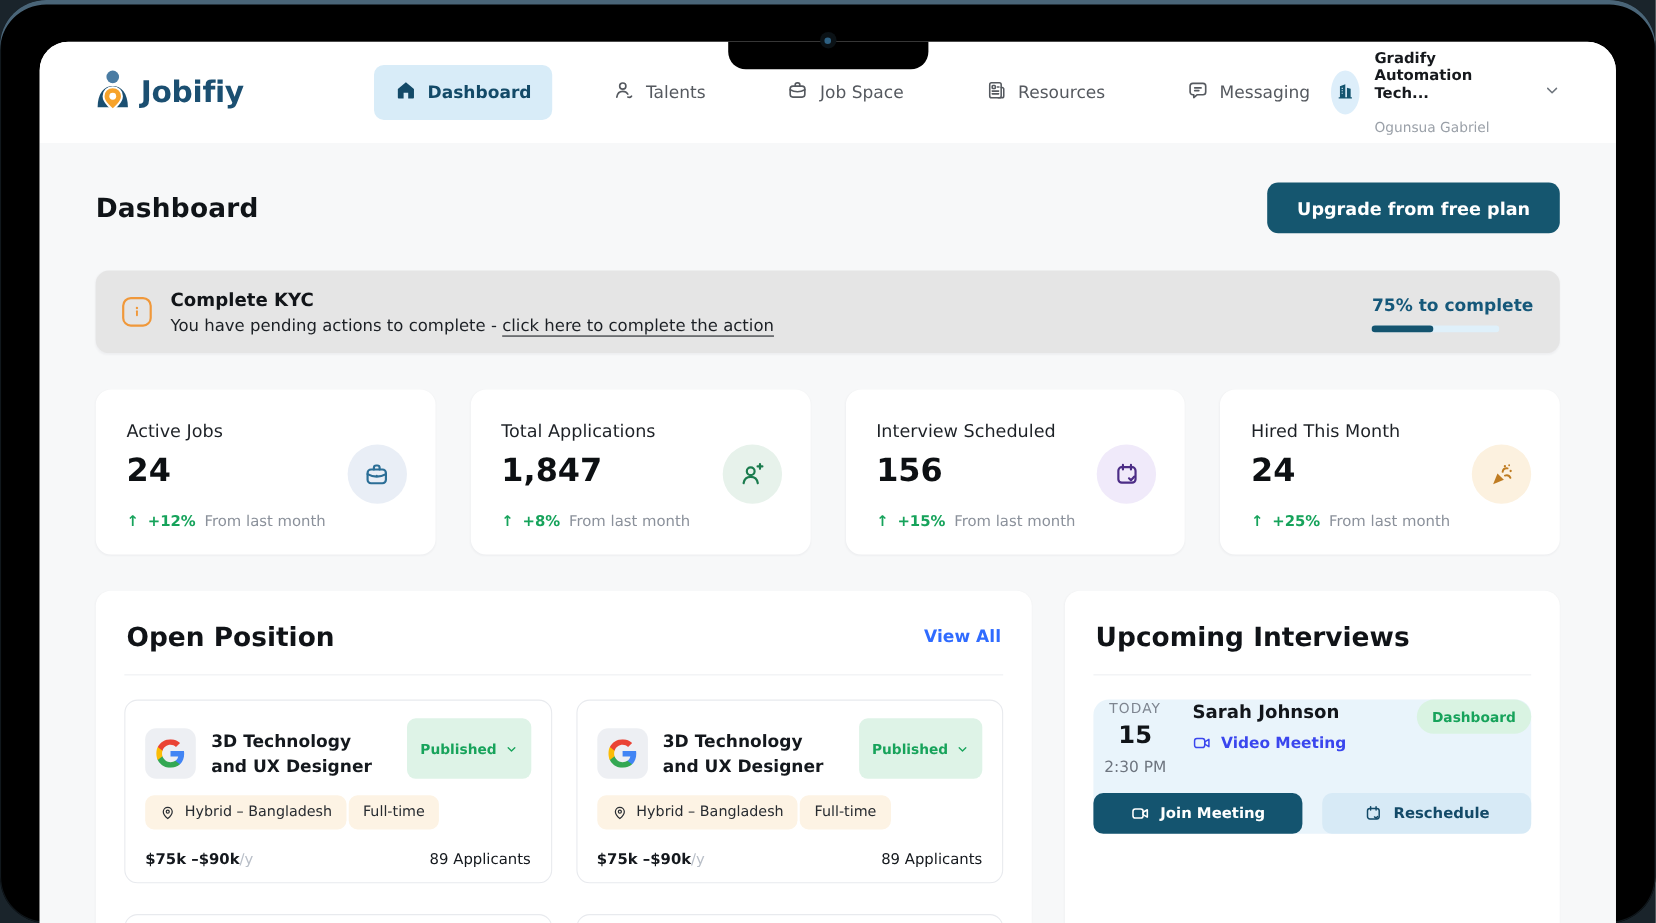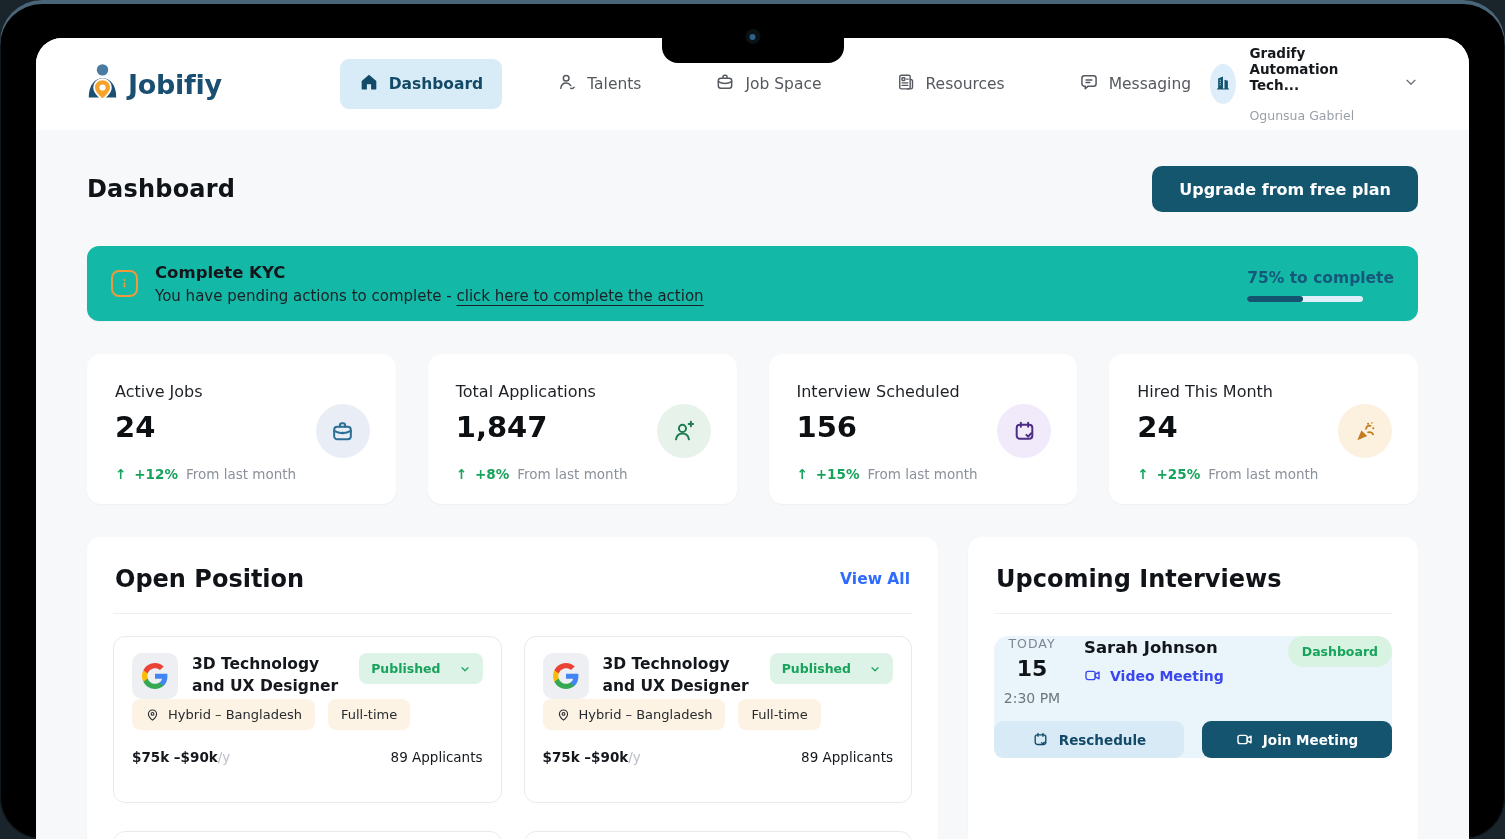--- a/index.html
+++ b/index.html
@@ -36,21 +36,21 @@
 
   
   .app-body { background:#f7f8f9; height:calc(100% - 92px); padding:36px 51px 0; overflow:hidden; }
 
   .title-row { display:flex; justify-content:space-between; align-items:center; margin-bottom:34px; }
   .page-title { font-size:24px; font-weight:700; color:#101418; letter-spacing:.2px; }
   .upgrade-btn { background:#15566f; color:#fff; border:none; border-radius:10px;
     height:46px; padding:0 27px; font-size:16px; font-weight:700; cursor:pointer;
     font-family:inherit; }
 
-  .kyc { background:#14b8a6; border-radius:12px; height:75px; padding:0 24px;
+  .kyc { background:#e5e5e5; border-radius:12px; height:75px; padding:0 24px;
     display:flex; align-items:center; margin-bottom:33px; box-shadow:0 1px 2px rgba(16,24,40,.04); }
   .kyc-icon { width:27px; height:27px; border:2px solid #f0983a; border-radius:8px; color:#f0983a;
     display:grid; place-items:center; font-size:14px; margin-right:17px; flex:0 0 auto; }
   .kyc-title { font-size:16.5px; font-weight:700; color:#121519; margin-bottom:5px; }
   .kyc-msg { font-size:15px; color:#1c2025; }
   .kyc-link { color:#1c2025; text-decoration:underline; text-underline-offset:4px; cursor:pointer; }
   .kyc-progress { margin-left:auto; padding-top:4px; }
   .kyc-progress-label { color:#15587a; font-size:15.5px; font-weight:600; margin-bottom:9px;text-align:right; }
   .progress-track { width:116px; height:6px; border-radius:3px; background:#dff0fa; }
   .progress-fill { width:48%; height:100%; border-radius:3px; background:#14546f; }
@@ -77,27 +77,27 @@
   .panel { background:#fff; border-radius:14px; padding:24px 26px; box-shadow:0 1px 2px rgba(16,24,40,.04); min-height:340px; }
   .panel-left { width:851px; flex:0 0 auto; }
   .panel-right { flex:1; }
   .panel-head { display:flex; justify-content:space-between; align-items:center; padding:4px 2px 20px; }
   .panel-title { font-size:24px; font-weight:700; color:#101317; }
   .view-all { color:#2f6bff; font-size:15.5px; font-weight:600; cursor:pointer; }
   .panel-divider { border-bottom:1px solid #eef0f3; }
 
   .jobs-grid { display:grid; grid-template-columns:1fr 1fr; gap:28px 22px; margin-top:22px; }
   .job-card { border:1px solid #e8eaee; border-radius:12px; background:#fff; padding:16px 18px; height:167px; }
-  .job-top { display:flex; gap:14px; }
+  .job-top { display:flex; gap:14px;align-items:flex-end; }
   .job-logo { width:46px; height:46px; border-radius:10px; background:#edeff3; display:grid; place-items:center; flex:0 0 auto; }
   .job-title { font-size:15.5px; font-weight:700; color:#14181d; line-height:1.45; max-width:165px; }
   .job-badge { margin-left:auto; align-self:flex-start; background:#def3e7; color:#17a35b;
-    font-size:12.5px; font-weight:700; padding:8px 12px; border-radius:8px;
-    display:flex; align-items:center; gap:18px; cursor:pointer; }
-  .job-tags { display:flex; gap:13px; margin-top:0; }
+    font-size:12.5px; font-weight:700; padding:20px 12px; border-radius:8px;
+    display:flex; align-items:center; gap:7px; cursor:pointer; }
+  .job-tags { display:flex; gap:2px; margin-top:15px; }
   .tag { background:#fdf3e4; border-radius:8px; padding:8px 13px; font-size:13px; color:#272b30;
     font-weight:500; display:flex; align-items:center; gap:8px; }
   .job-bottom { display:flex; justify-content:space-between; align-items:center; margin-top:19px; font-size:13.5px; }
   .salary { color:#14181d; font-weight:700; }
   .salary .per { color:#b9bfc8; font-weight:500; }
   .applicants { color:#14181d; font-weight:500; }
 
   
   .int-card { background:#e9f4fb; border-radius:14px; margin-top:22px; }
   .int-grid { display:grid; grid-template-columns:76px 1fr auto; column-gap:14px; }
@@ -420,34 +420,34 @@
                   <svg width="17" height="17" viewBox="0 0 24 24" fill="none" stroke="currentColor" stroke-width="1.9" stroke-linejoin="round">
                     <rect x="2.8" y="6.2" width="13" height="11.6" rx="3"></rect>
                       <path d="M15.8 10.5l5.4-3.2v9.4l-5.4-3.2z"></path>
                   </svg>
                   <span>Video Meeting</span>
                 </div>
               </div>
               <div class="status-badge">Dashboard</div>
             </div>
             <div class="int-actions">
+              <button class="btn btn-join">
+                <svg width="17" height="17" viewBox="0 0 24 24" fill="none" stroke="currentColor" stroke-width="2" stroke-linejoin="round">
+                  <rect x="2.8" y="6.2" width="13" height="11.6" rx="3"></rect>
+                    <path d="M15.8 10.5l5.4-3.2v9.4l-5.4-3.2z"></path>
+                </svg>
+                <span>Join Meeting</span>
+              </button>
               <button class="btn btn-resched">
                 <svg width="17" height="17" viewBox="0 0 24 24" fill="none" stroke="currentColor" stroke-width="1.9" stroke-linecap="round" stroke-linejoin="round">
                   <rect x="4.5" y="5.5" width="15" height="13.5" rx="3"></rect>
                     <path d="M8.5 3.5v4M15.5 3.5v4M13.5 16.5l2 1.5 2-2"></path>
                 </svg>
                 <span>Reschedule</span>
               </button>
-              <button class="btn btn-join">
-                <svg width="17" height="17" viewBox="0 0 24 24" fill="none" stroke="currentColor" stroke-width="2" stroke-linejoin="round">
-                  <rect x="2.8" y="6.2" width="13" height="11.6" rx="3"></rect>
-                    <path d="M15.8 10.5l5.4-3.2v9.4l-5.4-3.2z"></path>
-                </svg>
-                <span>Join Meeting</span>
-              </button>
             </div>
           </div>
 
         </div>
       </section>
     </main>
   </div>
 
   <div class="notch"></div>
   <div class="camera"></div>

